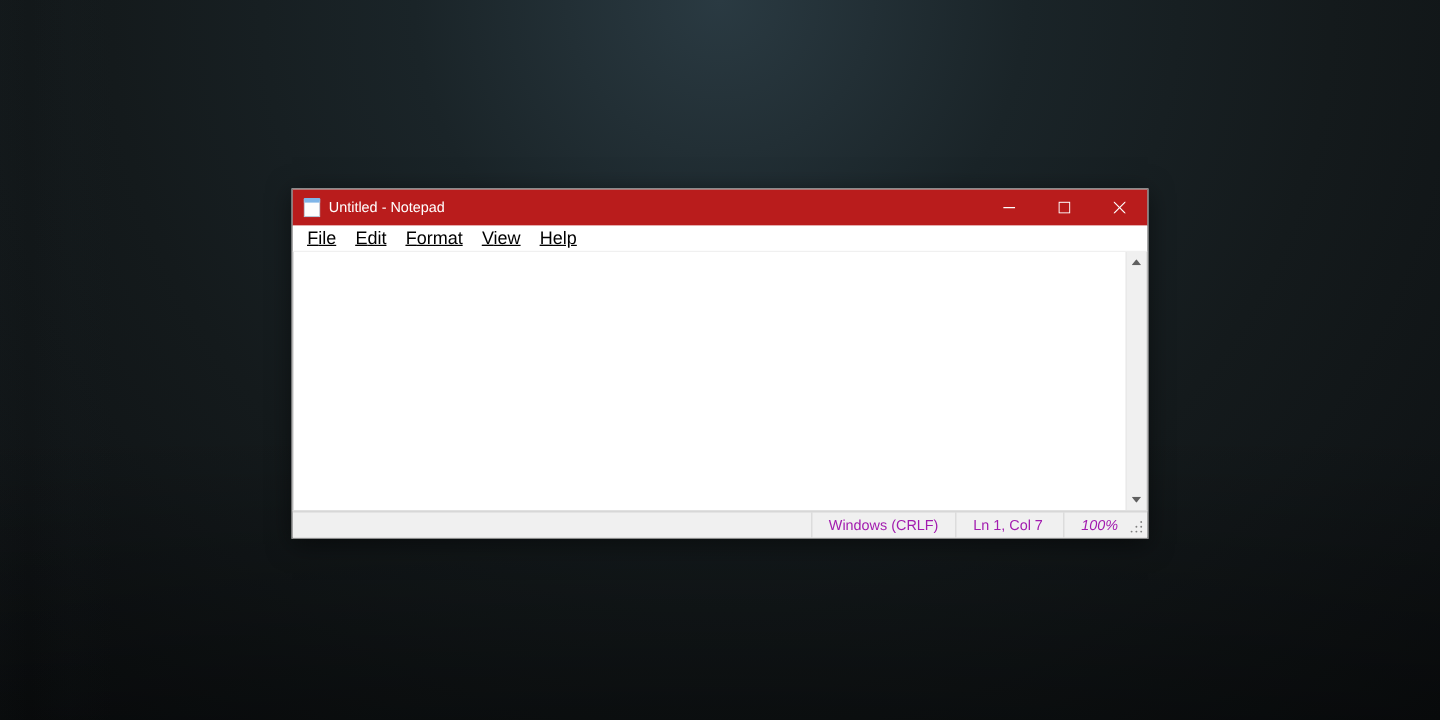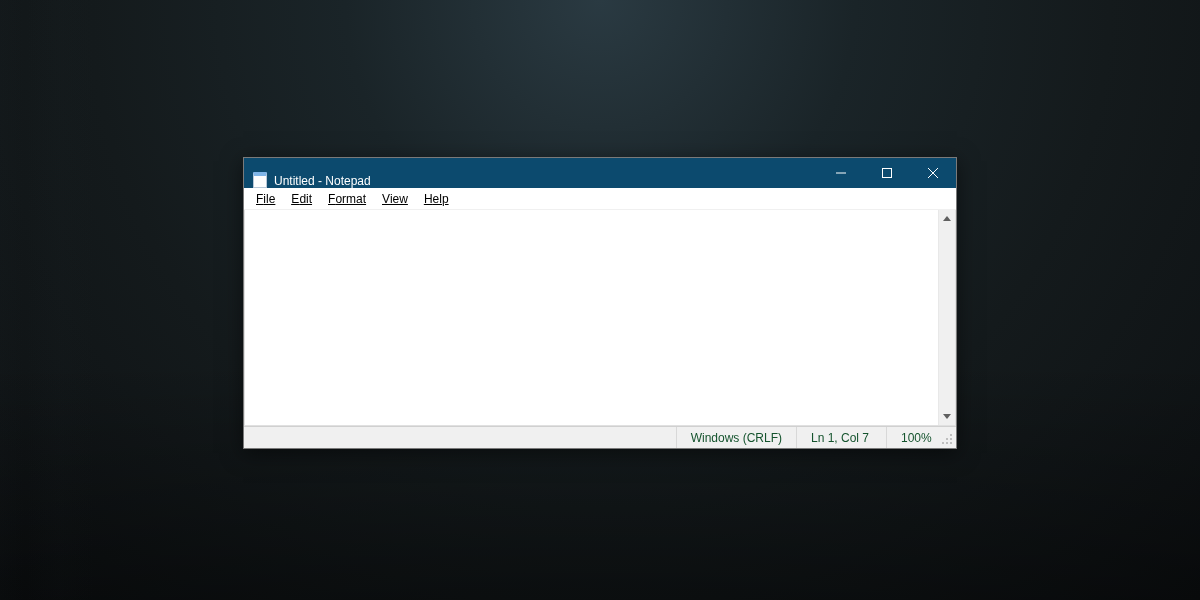--- a/index.html
+++ b/index.html
@@ -30,23 +30,23 @@
       width: 714px;
       height: 292px;
       background: #fff;
       border: 1px solid #7a7a7a;
       display: flex;
       flex-direction: column;
       box-shadow: 0 4px 20px rgba(0,0,0,0.5);
     }
     .titlebar {
       height: 30px;
-      background: #0c4a6e;
-      display: flex;
-      align-items: flex-end;
+      background: #b91c1c;
+      display: flex;
+      align-items: center;
       color: #fff;
       font-size: 12px;
       user-select: none;
     }
     .titlebar-icon {
       width: 16px;
       height: 16px;
       margin-left: 8px;
       margin-right: 6px;
       display: flex;
@@ -80,21 +80,21 @@
       justify-content: center;
       color: #fff;
     }
     .menubar {
       height: 22px;
       background: #fff;
       border-bottom: 1px solid #f0f0f0;
       display: flex;
       align-items: center;
       padding: 0 4px;
-      font-size: 12px;
+      font-size: 15px;
       color: #000;
     }
     .menu-item {
       padding: 2px 8px;
       cursor: default;
     }
     .mnemonic {
       text-decoration: underline;
     }
     .content-area {
@@ -136,41 +136,42 @@
       font-size: 9px;
       cursor: default;
     }
     .statusbar {
       height: 22px;
       background: #f0f0f0;
       border-top: 1px solid #d0d0d0;
       display: flex;
       align-items: center;
       font-size: 12px;
-      color: #14532d;
+      color: #a21caf;
       position: relative;
     }
     .status-spacer {
       flex: 1;
     }
     .status-cell {
       padding: 0 14px;
       border-left: 1px solid #d8d8d8;
       height: 100%;
       display: flex;
       align-items: center;
     }
     .status-cell.wide {
       min-width: 120px;
     }
     .status-cell.med {
       min-width: 90px;
     }
     .status-cell.narrow {
       min-width: 70px;
+      font-style: italic;
     }
     .resize-grip {
       width: 16px;
       height: 16px;
       position: absolute;
       right: 1px;
       bottom: 1px;
       pointer-events: none;
     }
     .resize-grip svg {

